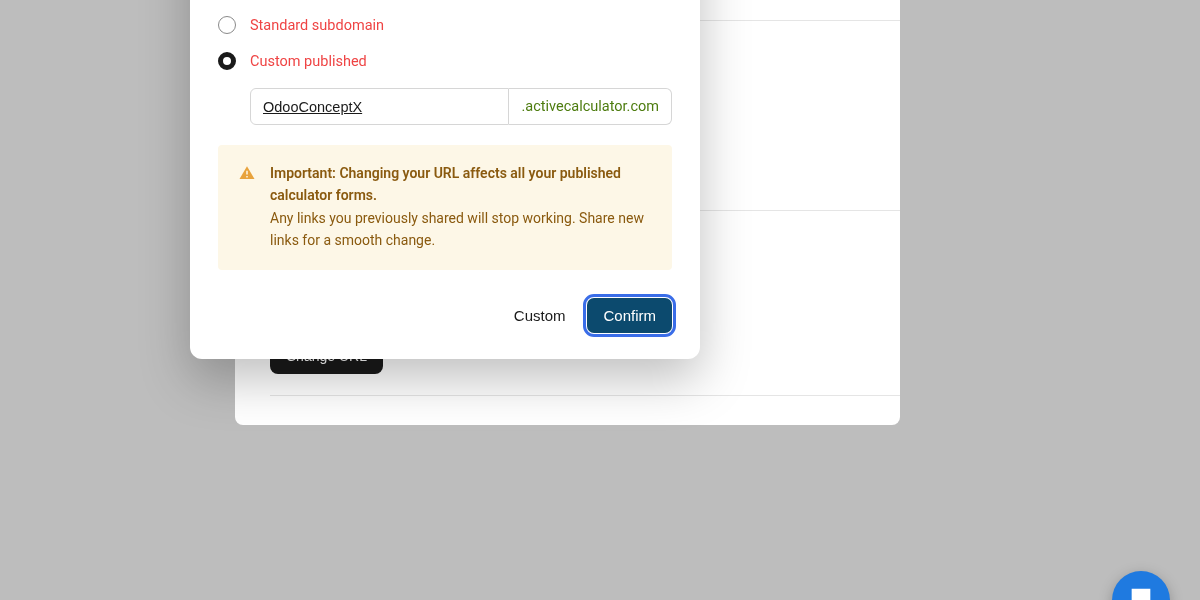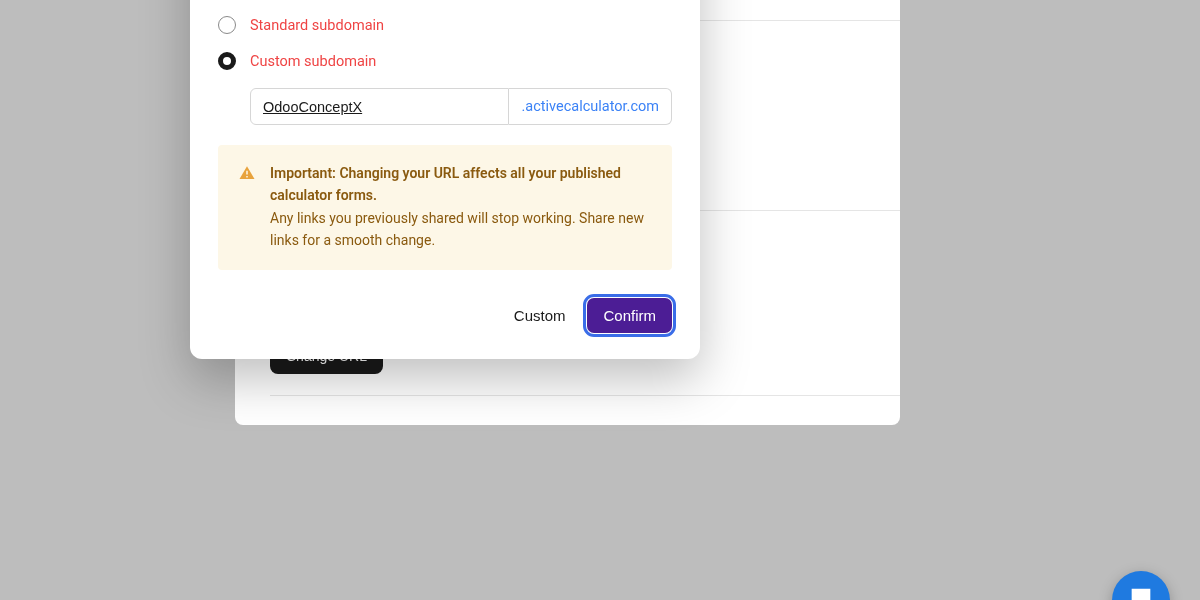--- a/index.html
+++ b/index.html
@@ -110,21 +110,21 @@
       outline: none;
       min-width: 0;
       text-decoration: underline;
     }
     .subdomain-suffix {
       border: 1px solid #d6d6d6;
       border-left: none;
       border-radius: 0 6px 6px 0;
       padding: 9px 12px;
       font-size: 14.5px;
-      color: #3b82f6;
+      color: #4d7c0f;
       background: #fff;
       white-space: nowrap;
     }
     .warning-box {
       background: #fdf7e7;
       border-radius: 4px;
       padding: 18px 20px;
       display: flex;
       gap: 14px;
       margin-bottom: 28px;
@@ -156,21 +156,21 @@
     .cancel-btn {
       background: none;
       border: none;
       font-size: 15px;
       font-weight: 500;
       color: #1a1a1a;
       cursor: pointer;
       padding: 8px 4px;
     }
     .confirm-btn {
-      background: #4c1d95;
+      background: #0c4a6e;
       color: #fff;
       border: none;
       border-radius: 7px;
       padding: 9px 16px;
       font-size: 15px;
       font-weight: 500;
       cursor: pointer;
       outline: 3px solid #3a6de8;
       outline-offset: 1px;
     }
@@ -205,21 +205,21 @@
 </div>
 
 <div class="modal">
   <div class="radio-group">
     <div class="radio-row">
       <div class="radio-outer"></div>
       <span class="label">Standard subdomain</span>
     </div>
     <div class="radio-row">
       <div class="radio-outer selected"></div>
-      <span class="label">Custom subdomain</span>
+      <span class="label">Custom published</span>
     </div>
   </div>
 
   <div class="subdomain-input-row">
     <input class="subdomain-input" type="text" value="OdooConceptX" style="">
     <div class="subdomain-suffix">.activecalculator.com</div>
   </div>
 
   <div class="warning-box">
     <div class="warning-icon">

